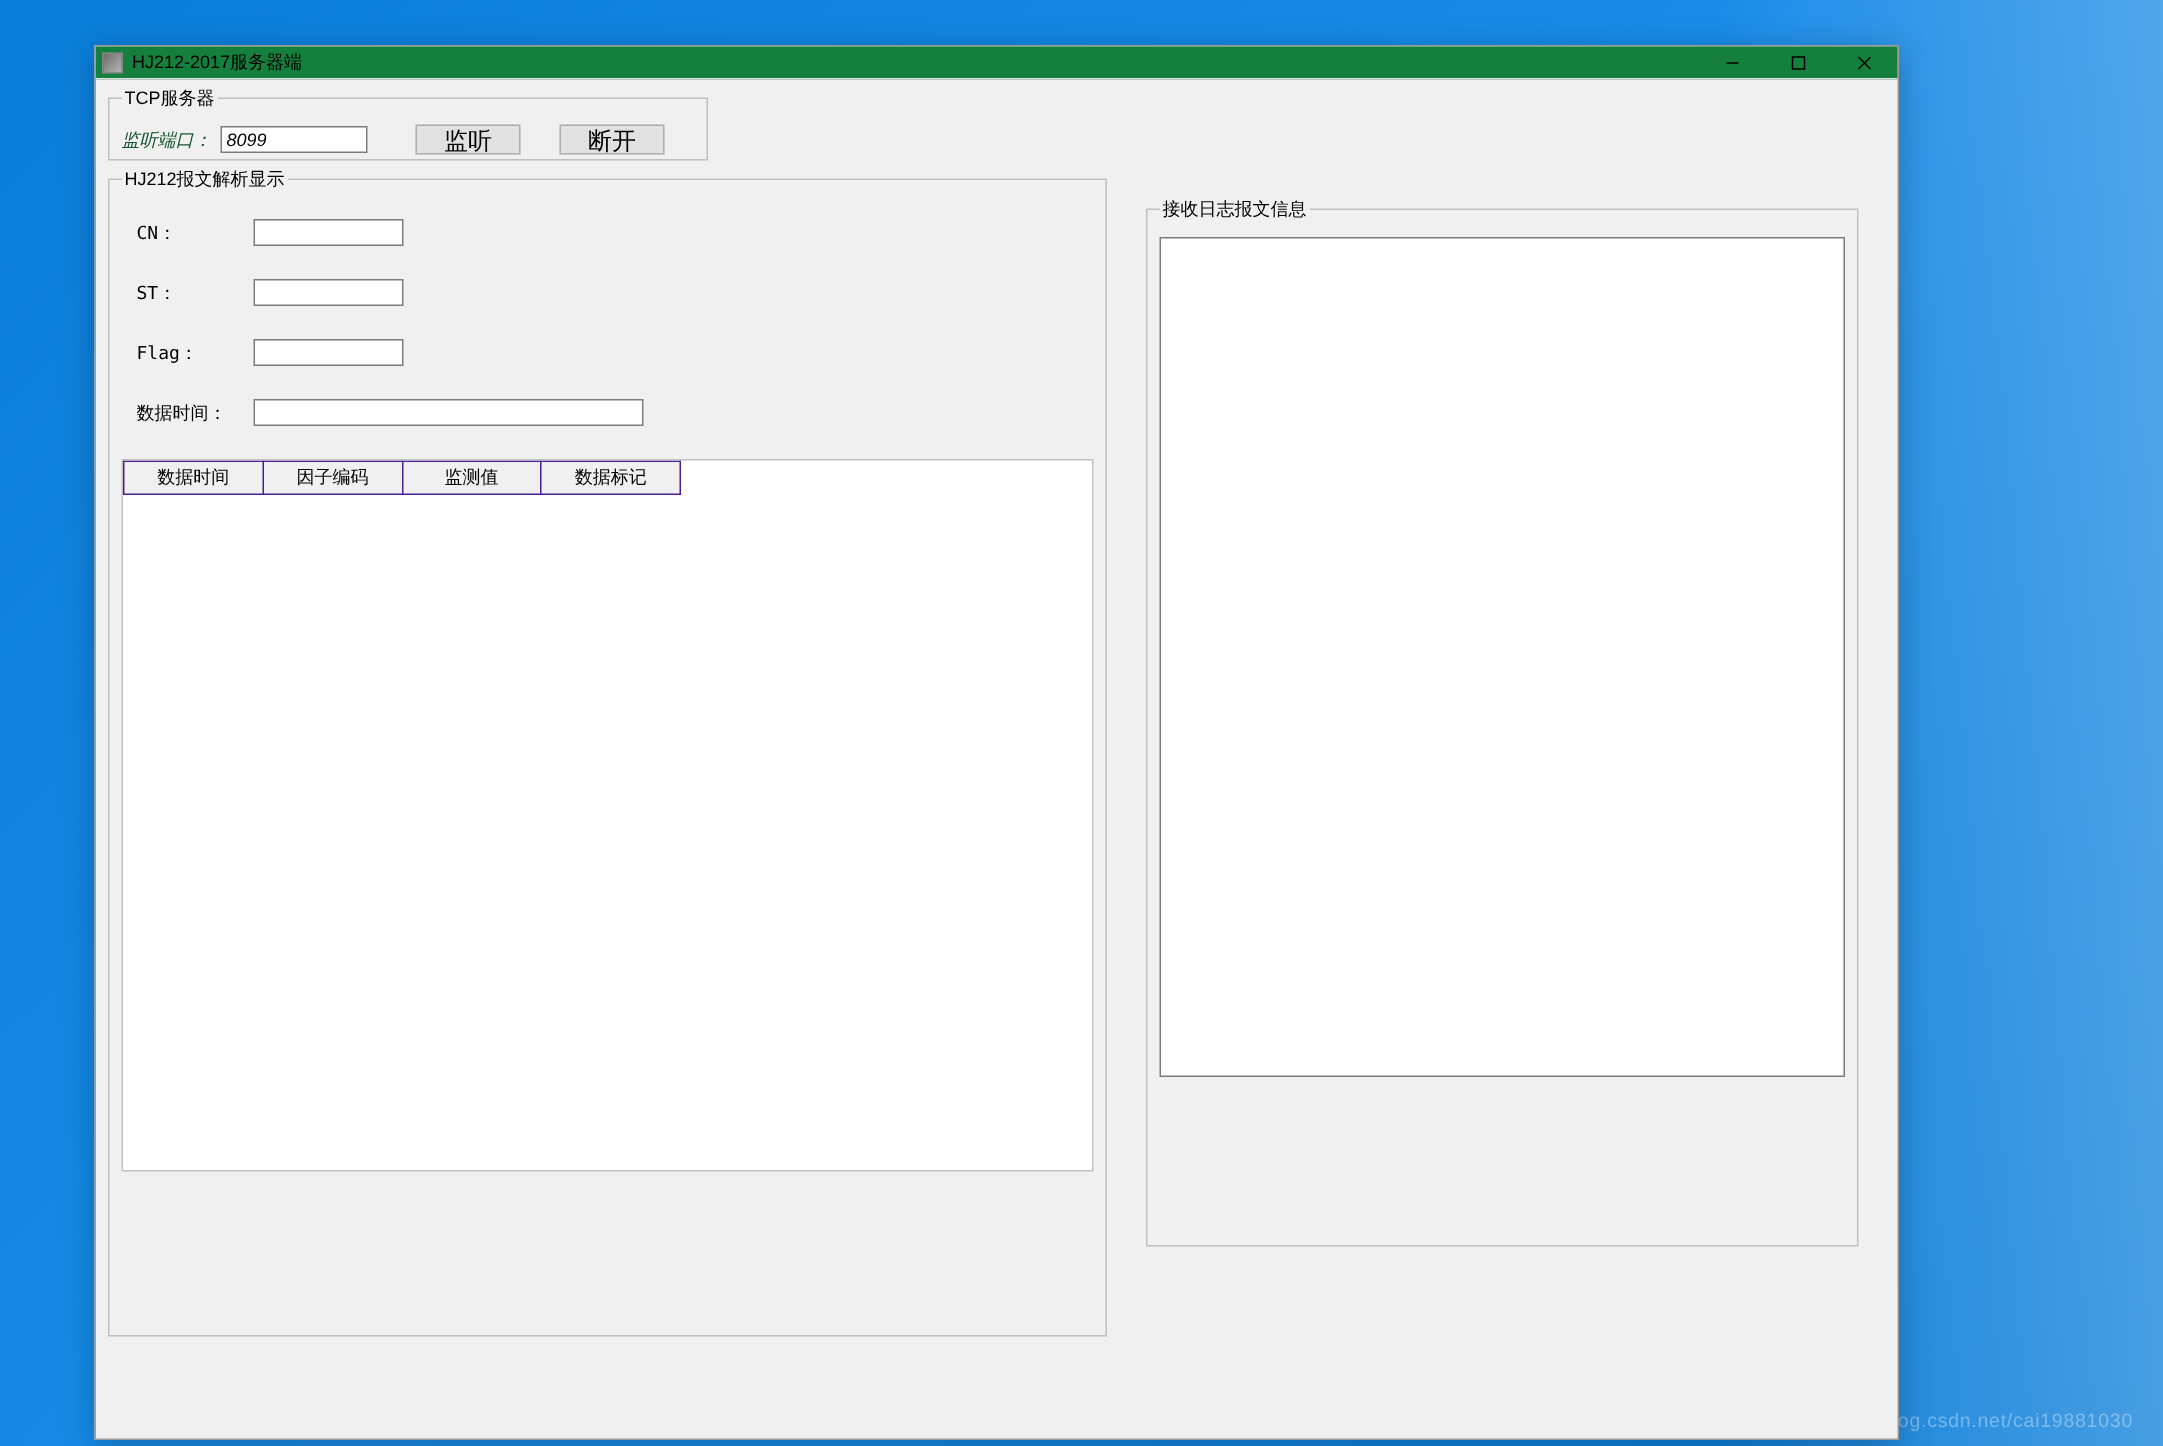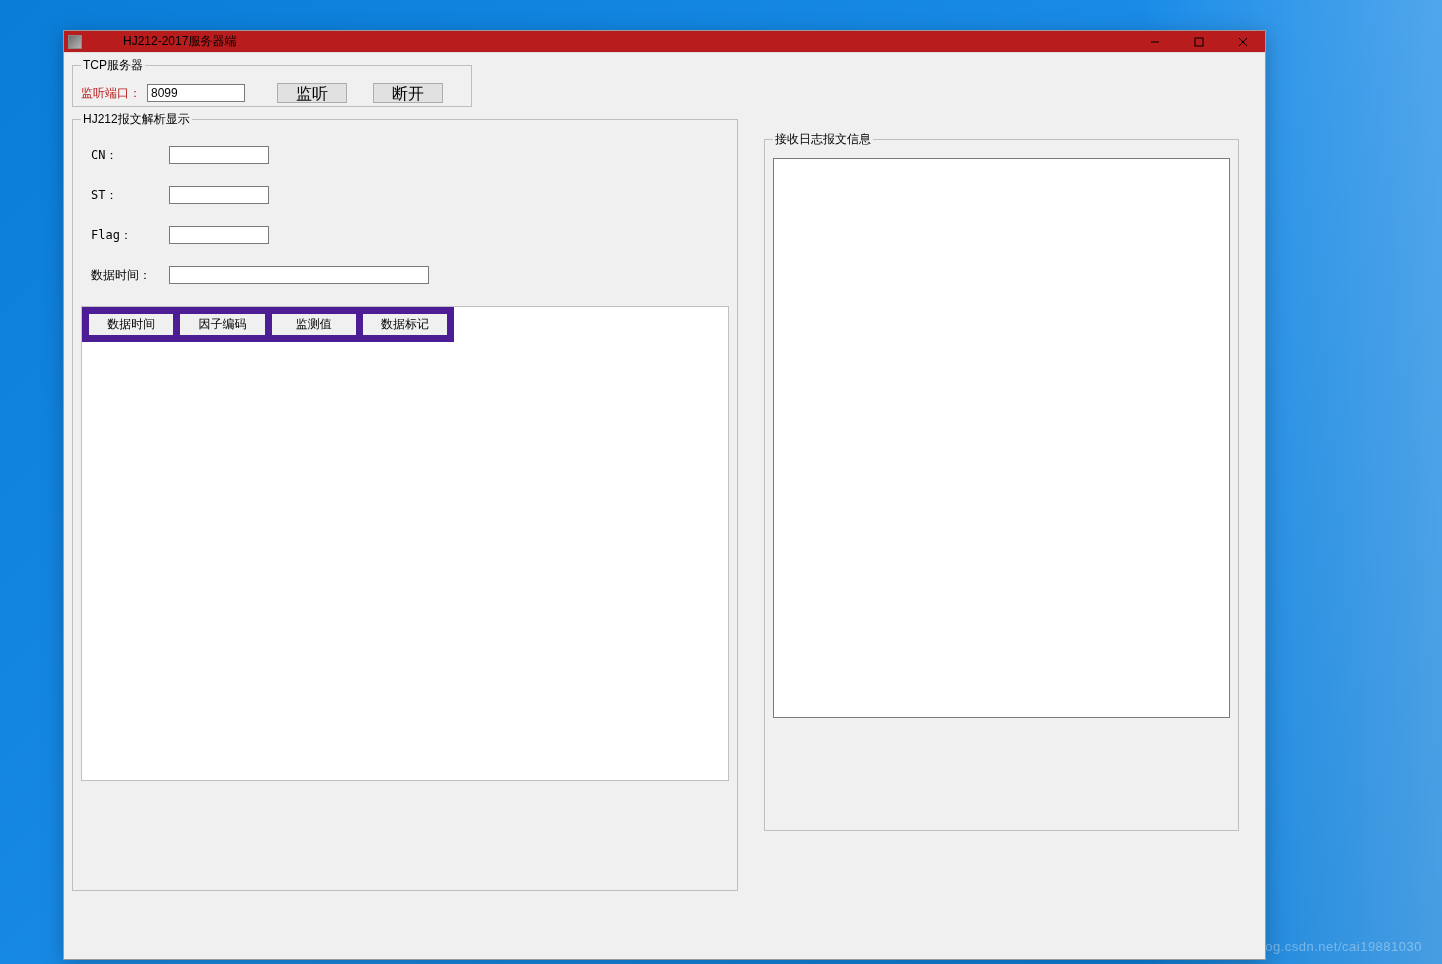--- a/index.html
+++ b/index.html
@@ -34,27 +34,26 @@
       left: 63px;
       top: 30px;
       width: 1203px;
       height: 930px;
       background: #f0f0f0;
       border: 1px solid #9a9a9a;
       box-shadow: 0 4px 20px rgba(0,0,0,0.25);
     }
     .titlebar {
       height: 22px;
-      background: #b91c1c;
+      background: #15803d;
       border-bottom: 1px solid #e0e0e0;
       display: flex;
       align-items: center;
       padding: 0 4px;
       position: relative;
-      gap: 35px;
     }
     .app-icon {
       width: 14px;
       height: 14px;
       margin-right: 6px;
       background: linear-gradient(135deg, #6d6d6d, #b5b5b5);
       border: 1px solid #888;
     }
     .title-text {
       font-size: 12px;
@@ -106,29 +105,29 @@
       display: flex;
       align-items: center;
       gap: 4px;
     }
     .tcp-box .row {
       display: flex;
       align-items: center;
       gap: 6px;
       padding-top: 6px;
     }
-    .lbl { font-size: 12px; color: #b91c1c; }
+    .lbl { font-size: 12px; color: #14532d; font-style: italic; }
     input.text {
       height: 18px;
       border: 1px solid #7a7a7a;
       background: #fff;
       font-size: 12px;
       padding: 0 3px;
     }
-    .port-input { width: 98px; }
+    .port-input { width: 98px; font-style: italic; }
     button.winbtn {
       height: 20px;
       min-width: 70px;
       background: #e1e1e1;
       border: 1px solid #adadad;
       font-size: 16px;
       cursor: pointer;
       padding: 0 10px;
     }
 
@@ -162,21 +161,21 @@
       width: 648px;
       height: 475px;
       overflow: auto;
     }
     table.grid {
       border-collapse: collapse;
       width: 372px;
     }
     table.grid th {
       background: #f0f0f0;
-      border: 7px solid #4c1d95;
+      border: 1px solid #4c1d95;
       font-weight: normal;
       font-size: 12px;
       padding: 2px 0;
       height: 20px;
       width: 93px;
       margin-left: 32px;
     }
 
     .log-box {
       position: absolute;

